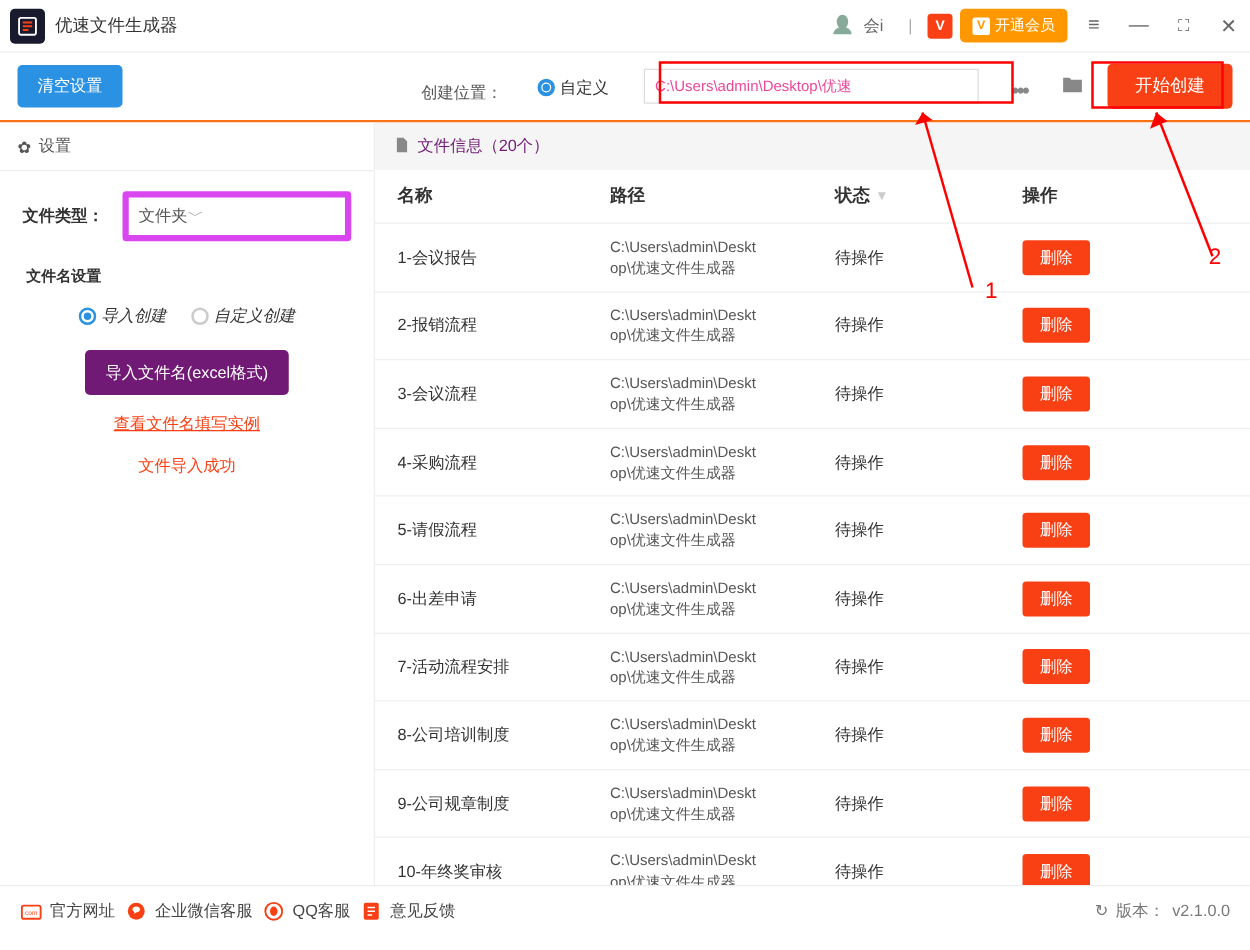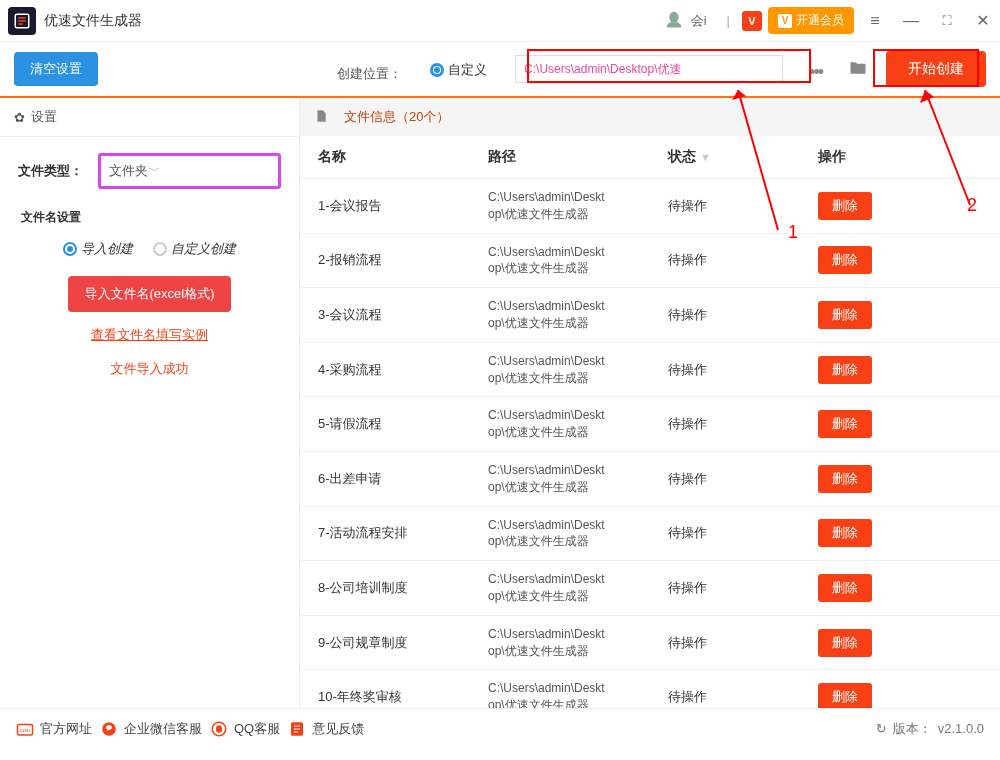--- a/index.html
+++ b/index.html
@@ -29,31 +29,31 @@
 .annot-box1 { position: absolute; border: 2px solid #ff0000; top: 49px; left: 527px; width: 284px; height: 34px; pointer-events: none; z-index: 50; }
 .annot-box2 { position: absolute; border: 2px solid #ff0000; top: 49px; left: 873px; width: 106px; height: 38px; pointer-events: none; z-index: 50; }
 .annot-arrow1 { position: absolute; top: 80px; left: 728px; z-index: 51; pointer-events: none; }
 .annot-arrow2 { position: absolute; top: 85px; left: 910px; z-index: 51; pointer-events: none; }
 .annot-num { position: absolute; color: #ff0000; font-size: 18px; z-index: 52; }
 .main { display: flex; height: 610px; }
 .sidebar { width: 300px; background: #fff; padding: 0; border-right: 1px solid #eee; }
 .side-header { padding: 10px 14px; border-bottom: 1px solid #eee; margin-bottom: 8px; color: #555; display: flex; align-items: center; gap: 6px; }
 .form-row { display: flex; align-items: center; padding: 8px 18px; gap: 10px; }
 .form-label { font-weight: bold; width: 70px; }
-.select { flex: 1; border: 3px solid #d946ef; padding: 6px 8px; border-radius: 3px; display: flex; align-items: center; cursor: pointer; background: #fff; color: #555; }
+.select { flex: 1; border: 5px solid #d946ef; padding: 6px 8px; border-radius: 3px; display: flex; align-items: center; cursor: pointer; background: #fff; color: #555; }
 .section-title { text-align: left; font-size: 12px; font-weight: bold; margin: 12px 0 10px; padding-left: 21px; }
 .radio-group { display: flex; justify-content: center; gap: 20px; padding: 4px 0; font-style: italic; }
 .radio2 { width: 14px; height: 14px; border: 2px solid #ccc; border-radius: 50%; }
 .radio2.on { border-color: #2b91e3; position: relative; }
 .radio2.on::after { content:''; position:absolute; inset:2px; background:#2b91e3; border-radius:50%; }
-.import-btn { display: block; margin: 14px auto 0; background: #ef4444; color: #fff; border: none; padding: 9px 16px; border-radius: 4px; font-size: 13px; cursor: pointer; }
+.import-btn { display: block; margin: 14px auto 0; background: #701a75; color: #fff; border: none; padding: 9px 16px; border-radius: 4px; font-size: 13px; cursor: pointer; }
 .link-text { text-align: center; margin-top: 14px; color: #f94015; text-decoration: underline; cursor: pointer; font-size: 13px; }
 .status-text { text-align: center; margin-top: 16px; color: #f94015; font-size: 13px; }
 .content { flex: 1; background: #f5f5f5; overflow: hidden; display: flex; flex-direction: column; }
-.content-header { padding: 10px 14px; color: #c2410c; display: flex; align-items: center; gap: 16px; }
+.content-header { padding: 10px 14px; color: #701a75; display: flex; align-items: center; gap: 6px; }
 .table-wrap { background: #fff; margin: 0; flex: 1; overflow: hidden; display: flex; flex-direction: column; }
 .thead { display: flex; padding: 12px 18px; border-bottom: 1px solid #eee; font-weight: bold; color: #333; font-size: 14px; }
 .col-name { width: 170px; }
 .col-path { width: 180px; }
 .col-status { width: 150px; display: flex; align-items: center; gap: 4px; }
 .col-op { flex: 1; }
 .tbody { flex: 1; overflow-y: auto; }
 .trow { display: flex; padding: 10px 18px; border-bottom: 1px solid #f0f0f0; align-items: center; font-size: 13px; }
 .trow .col-path { color: #555; font-size: 12px; line-height: 1.4; }
 .del-btn { background: #f94015; color: #fff; border: none; padding: 5px 14px; border-radius: 3px; cursor: pointer; font-size: 13px; }

